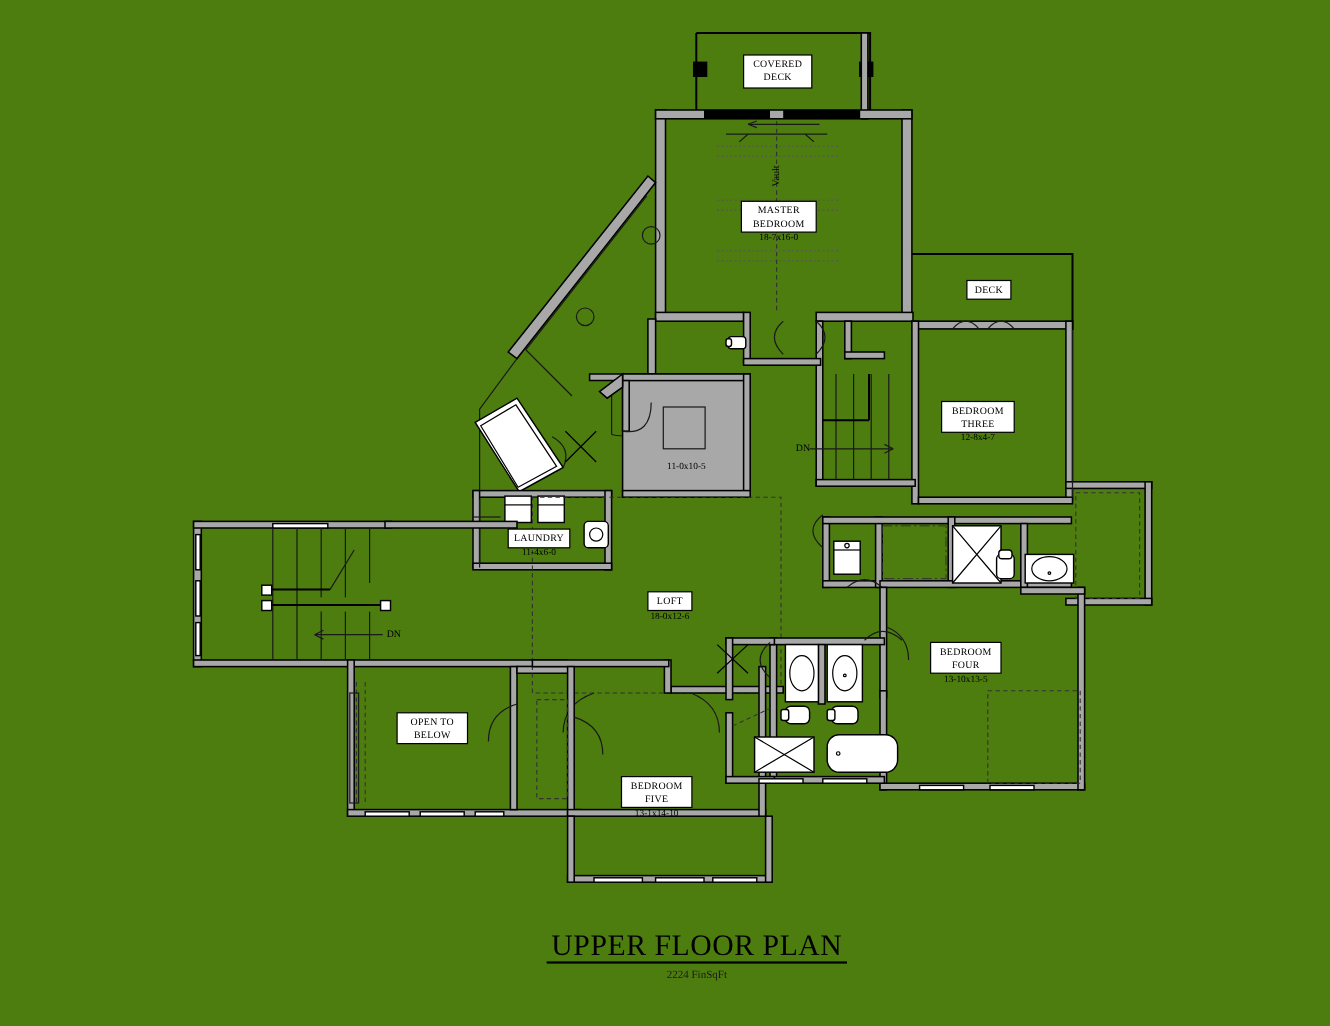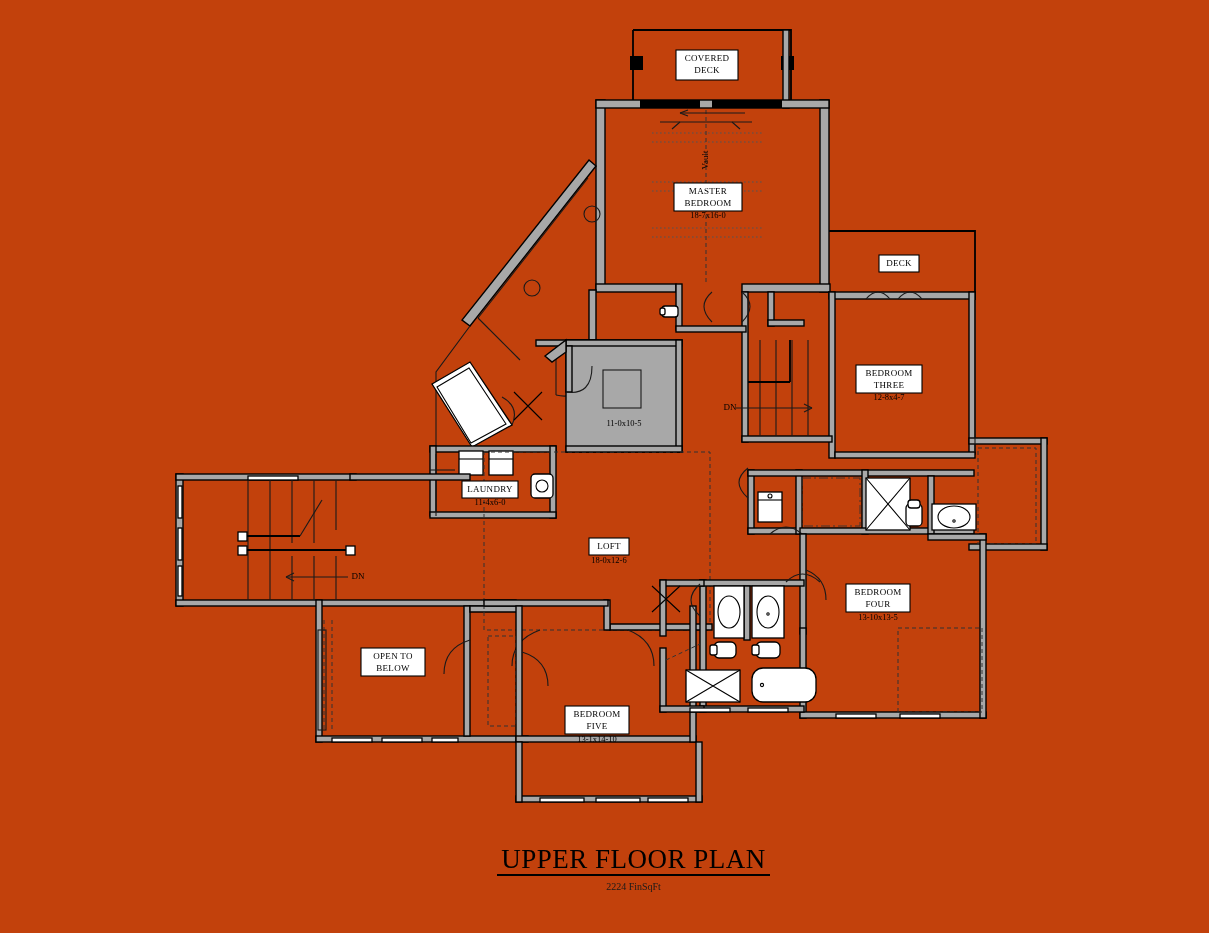--- a/index.html
+++ b/index.html
@@ -1,18 +1,18 @@
 <!DOCTYPE html>
 <html><head>
 <meta charset="utf-8">
 <title>Upper Floor Plan</title>
 <style>
   html,body{margin:0;padding:0;background:#ffffff;}
   body{width:1209px;height:933px;font-family:"Liberation Serif",serif;overflow:hidden;}
-  #sheet{position:relative;width:1209px;height:933px;background:#c2410c;}
+  #sheet{position:relative;width:1209px;height:933px;background:#4d7c0f;}
   #plan{position:absolute;left:0;top:0;width:1209px;height:933px;}
   #titleblock{position:absolute;left:16px;top:845;width:1209px;text-align:center;padding-left:13px;}
   .ttl{font-family:"Liberation Serif",serif;font-size:27px;letter-spacing:.5px;color:#000;
        display:inline-block;border-bottom:2px solid #000;padding:0 4px 1px 4px;line-height:1.05;}
   .sub{font-family:"Liberation Serif",serif;font-size:10px;color:#1a1a1a;margin-top:5px;}
   text{dominant-baseline:middle;}
 </style>
 </head>
 <body>
 

